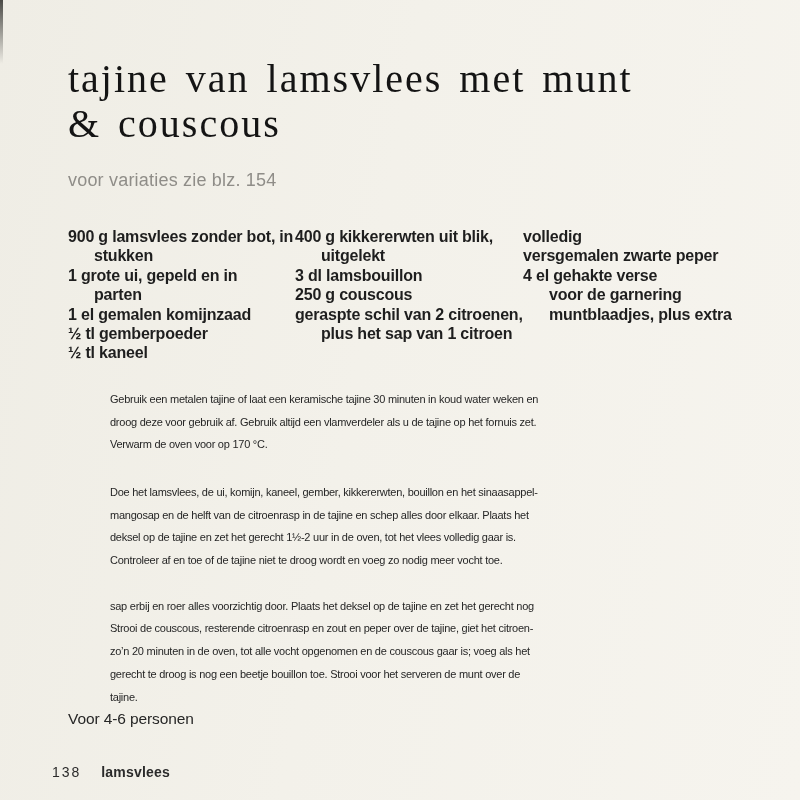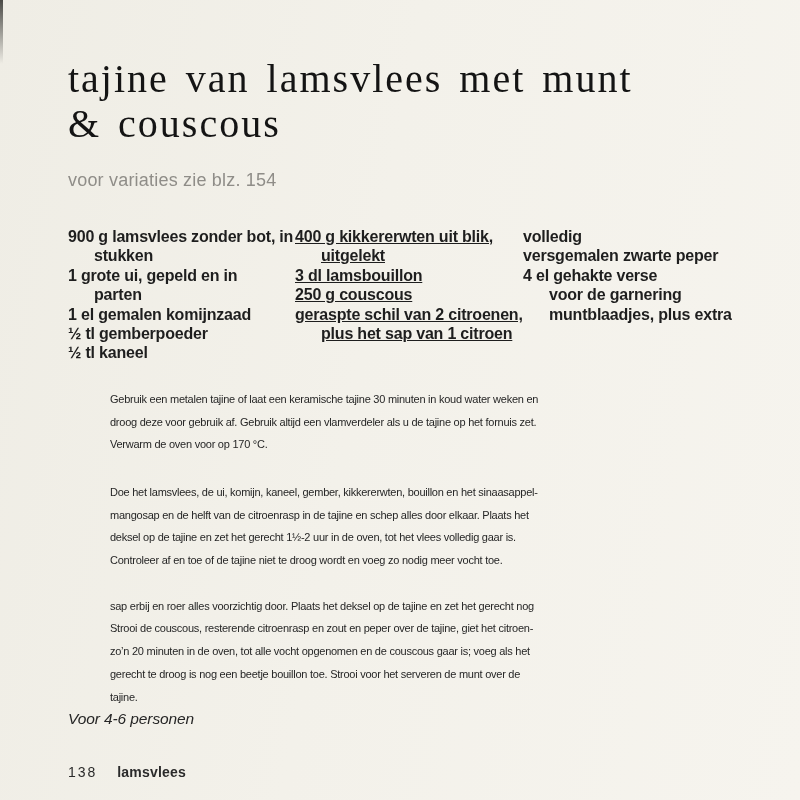--- a/index.html
+++ b/index.html
@@ -43,44 +43,43 @@
     margin-top: 36px;
     display: flex;
     font-weight: bold;
     font-size: 16px;
     line-height: 19.4px;
     letter-spacing: -0.2px;
     color: #1e1e1e;
     white-space: nowrap;
   }
   .ing-col-1 { width: 227px; }
-  .ing-col-2 { width: 228px; text-decoration: underline; }
+  .ing-col-2 { width: 228px; }
   .ing-col-3 { width: 220px; }
   .ingredients .line.indent { padding-left: 26px; }
   .bodytext {
     font-size: 11px;
     line-height: 22.7px;
     letter-spacing: -0.25px;
     color: #262626;
     white-space: nowrap;
     margin-left: 42px;
   }
   .para-1 { margin-top: 25px; }
   .para-2 { margin-top: 25px; }
   .para-3 { margin-top: 23px; }
   .serving-note {
     font-size: 15.5px;
     line-height: 22.7px;
     letter-spacing: -0.1px;
-    font-style: italic;
     color: #262626;
   }
   .footer {
     position: absolute;
-    left: 68px; bottom: 20px;
+    left: 52px; bottom: 20px;
     font-size: 14px;
     color: #2a2a2a;
   }
   .footer .pagenum { letter-spacing: 2px; font-weight: 500; }
   .footer .section { margin-left: 16px; font-weight: bold; letter-spacing: 0.2px; }
 </style>
 </head>
 <body>
 
 <div class="page">

